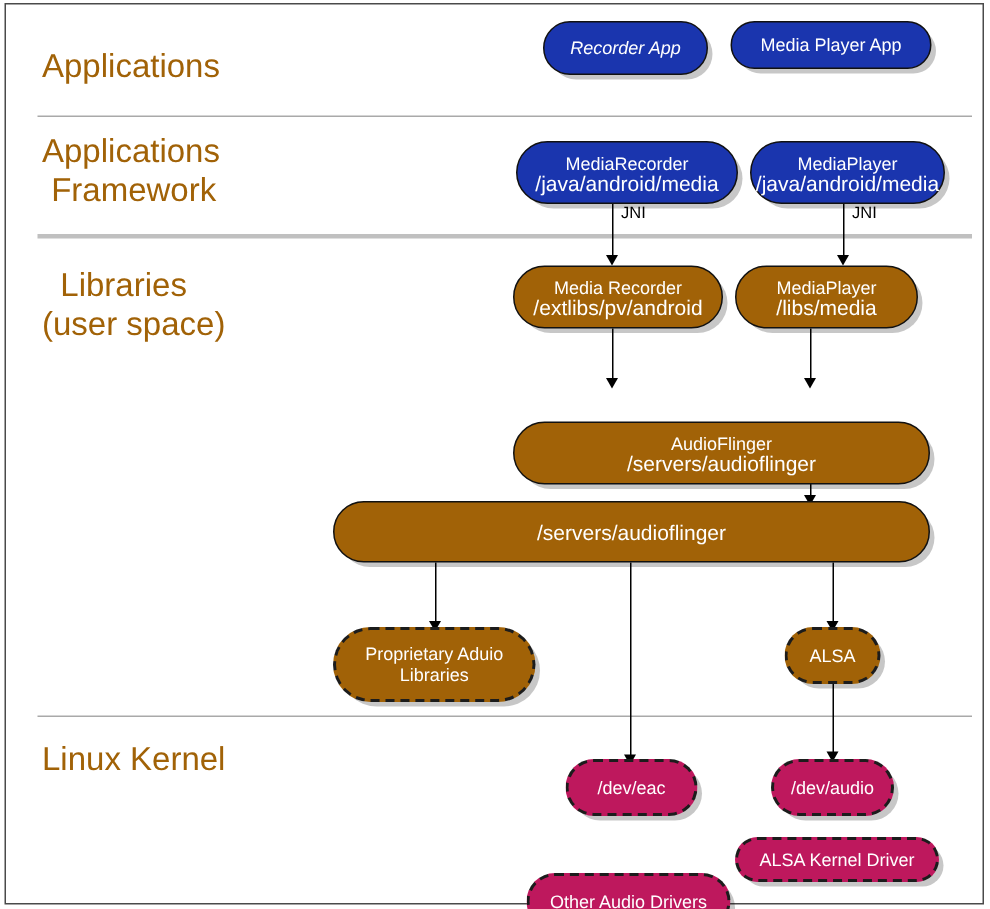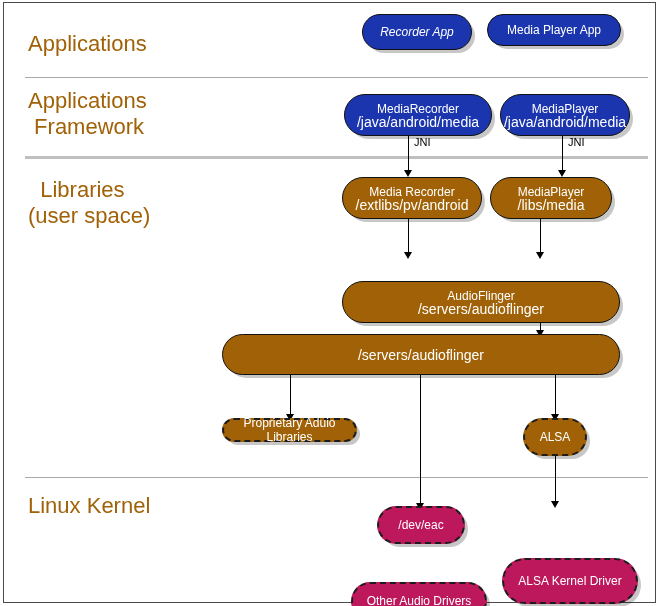--- a/index.html
+++ b/index.html
@@ -142,33 +142,36 @@
 
   <div class="node green" style="left:342px;top:256px;width:278px;height:42px;margin-top:25px;">
     <span class="t1">AudioFlinger</span>
     <span class="t2">/servers/audioflinger</span>
   </div>
 
   <div class="node green" style="left:222px;top:334px;width:398px;height:41px;">
     <span class="t2">/servers/audioflinger</span>
   </div>
 
-  <div class="node green dashed" style="left:222px;top:418px;width:135px;height:24px;">
+  <div class="node green dashed" style="left:222px;top:418px;width:135px;height:50px;">
     <span class="t1">Proprietary Aduio</span>
     <span class="t1">Libraries</span>
   </div>
 
   <div class="node green dashed" style="left:523px;top:418px;width:64px;height:38px;">
     <span class="t1">ALSA</span>
   </div>
 
   <div class="node red dashed" style="left:377px;top:506px;width:88px;height:38px;">
     <span class="t1">/dev/eac</span>
   </div>
+  <div class="node red dashed" style="left:514px;top:506px;width:82px;height:38px;">
+    <span class="t1">/dev/audio</span>
+  </div>
 
   <div class="node red dashed" style="left:351px;top:582px;width:136px;height:38px;">
     <span class="t1">Other Audio Drivers</span>
   </div>
-  <div class="node red dashed" style="left:502px;top:558px;width:136px;height:46px;">
+  <div class="node red dashed" style="left:490px;top:558px;width:136px;height:30px;">
     <span class="t1">ALSA Kernel Driver</span>
   </div>
 
 </div>
 
 </body></html>

